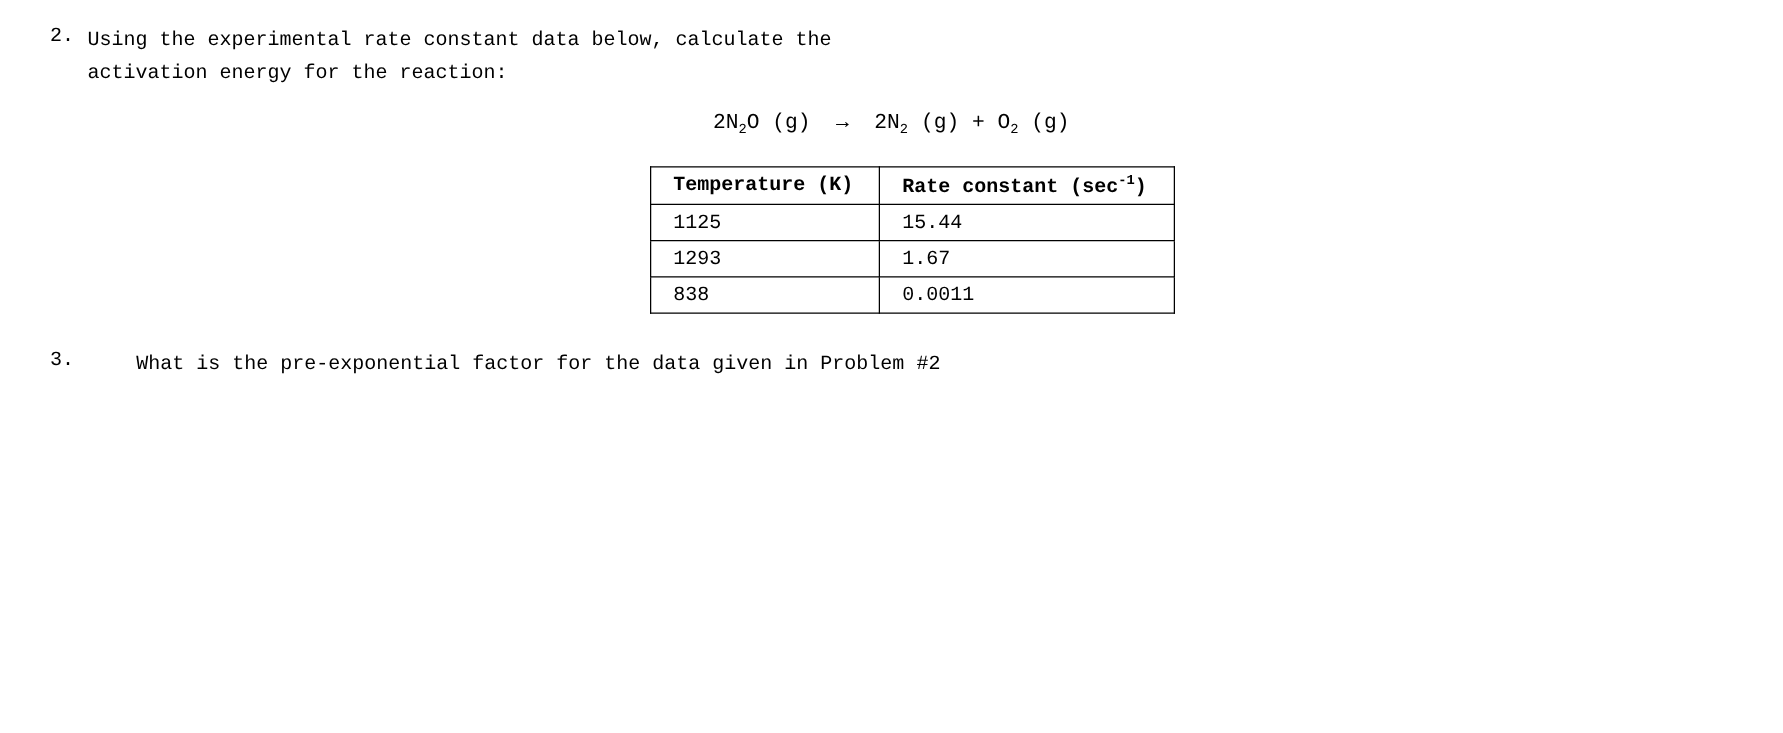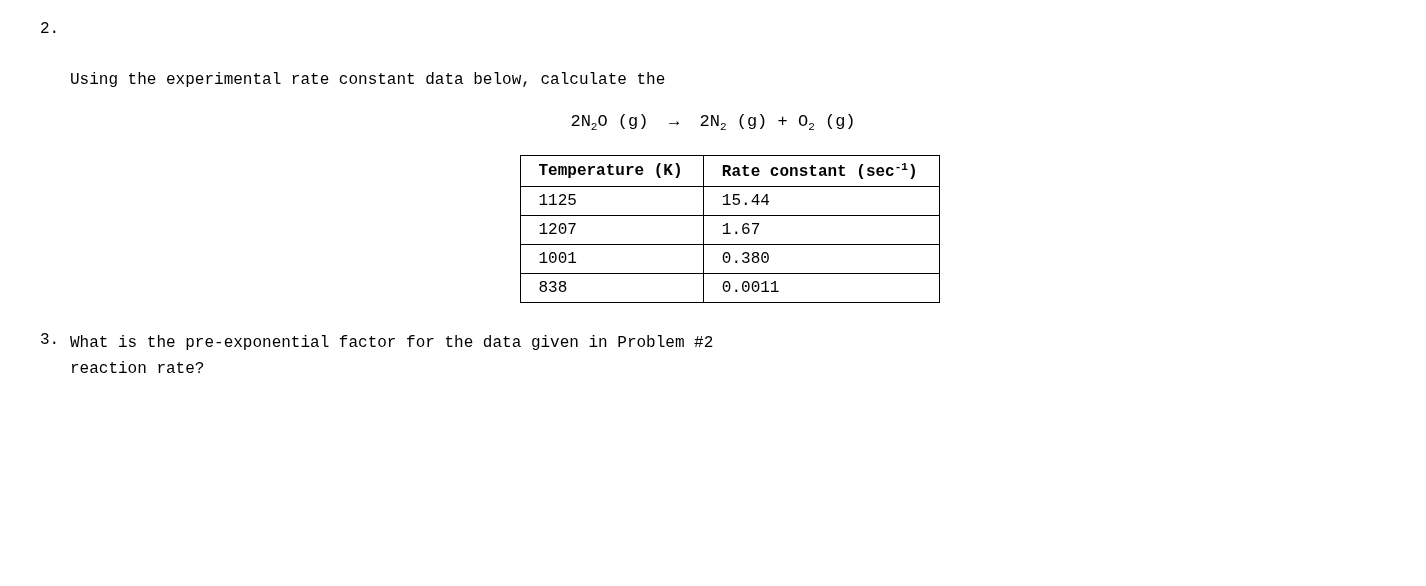--- a/index.html
+++ b/index.html
@@ -24,21 +24,20 @@
       align-items: flex-start;
       margin-bottom: 12px;
     }
     .problem-number {
       min-width: 30px;
       font-weight: normal;
     }
     .problem-text {
       flex: 1;
       line-height: 1.6;
-      margin-top: 48px;
     }
     .equation-container {
       text-align: center;
       margin: 18px 0 22px 0;
       font-size: 17px;
     }
     .equation {
       display: inline-block;
     }
     sub {
@@ -70,30 +69,32 @@
       font-weight: bold;
       background: #fff;
     }
     .problem3-text {
       display: flex;
       align-items: flex-start;
     }
     .problem3-body {
       flex: 1;
       line-height: 1.6;
+      margin-left: 39px;
     }
   </style>
 </head>
 <body>
 
 <div class="problem">
   <div class="problem-header">
     <span class="problem-number">2.</span>
     <div class="problem-text">
       <div>Using the experimental rate constant data below, calculate the</div>
+      <div>activation energy for the reaction:</div>
     </div>
   </div>
 
   <div class="equation-container">
     <span class="equation">
       2N<sub>2</sub>O (g) &nbsp;→&nbsp; 2N<sub>2</sub> (g) + O<sub>2</sub> (g)
     </span>
   </div>
 
   <div class="table-container">
@@ -107,37 +108,32 @@
             <span>Rate constant (sec</span><sup>-1</sup>)
           </th>
         </tr>
       </thead>
       <tbody id="table-body">
       <tr>
       <td>1125</td>
       <td>15.44</td>
     </tr>
           <tr>
-      <td>1207</td>
+      <td>1293</td>
       <td>1.67</td>
-    </tr>
-          <tr>
-      <td>1001</td>
-      <td>0.380</td>
     </tr>
           <tr>
       <td>838</td>
       <td>0.0011</td>
     </tr>
         </tbody>
     </table>
   </div>
 </div>
 
 <div class="problem">
   <div class="problem3-text">
     <span class="problem-number">3.</span>
     <div class="problem3-body">
       <div>What is the pre-exponential factor for the data given in Problem #2</div>
-      <div>reaction rate?</div>
     </div>
   </div>
 </div>
 
 </body></html>

